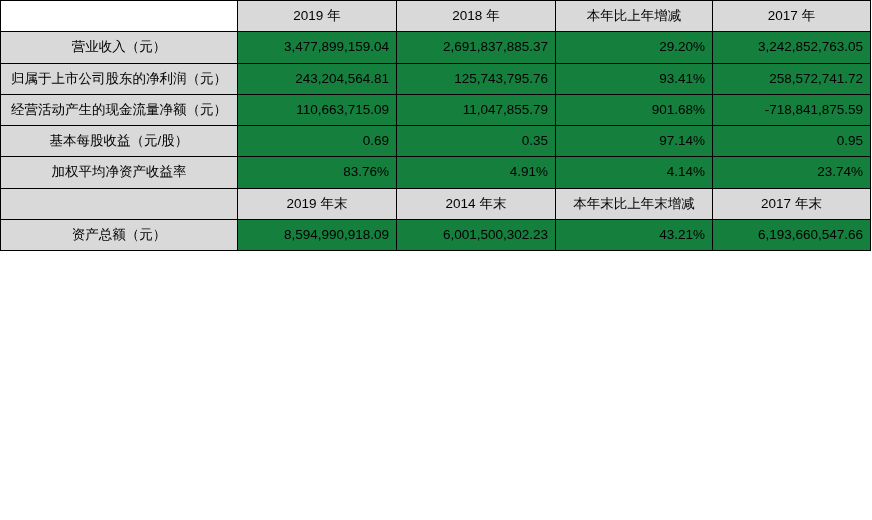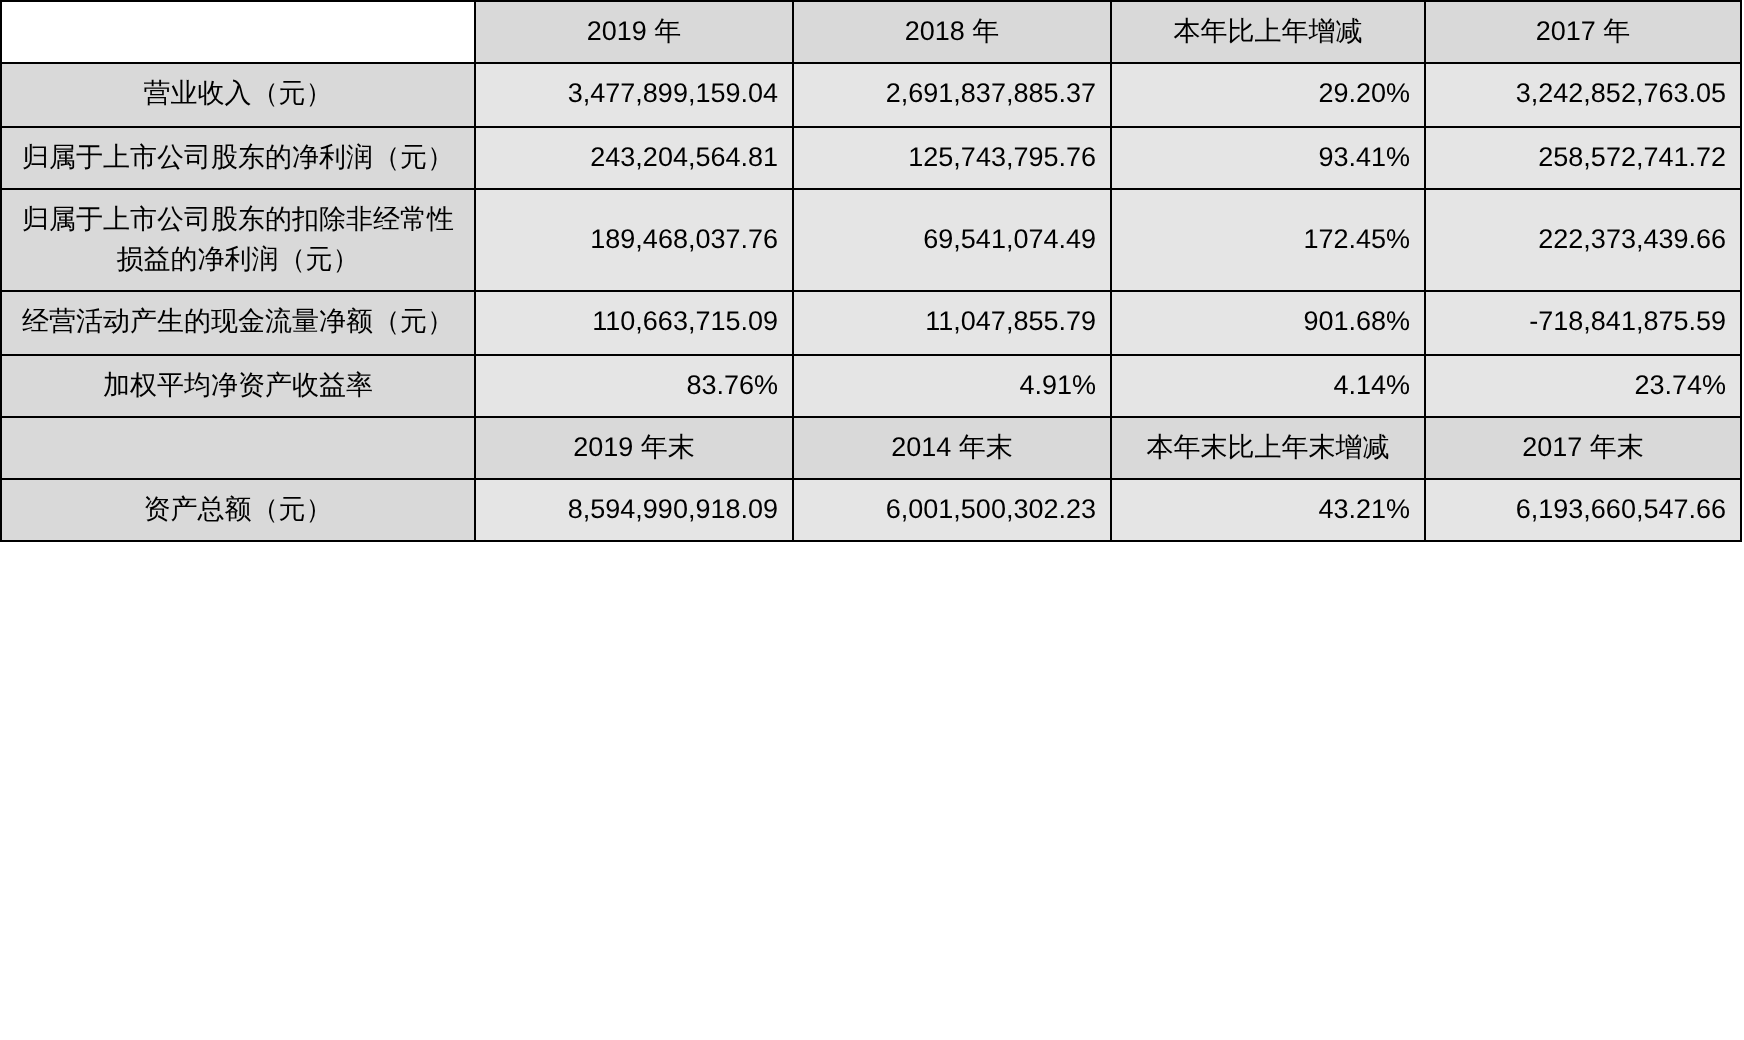--- a/index.html
+++ b/index.html
@@ -34,21 +34,21 @@
     padding: 5px 7px;
     vertical-align: middle;
     box-sizing: border-box;
   }
   td.label {
     text-align: center;
     background: #d9d9d9;
   }
   td.num {
     text-align: right;
-    background: #e5e5e5;
+    background: #15803d;
   }
   td.hdr {
     text-align: center;
     background: #d9d9d9;
     font-weight: normal;
   }
   td.hdr-blank {
     background: #ffffff;
     border-left: 1px solid #ffffff;
     border-top: 1px solid #ffffff;
@@ -89,36 +89,36 @@
       </tr>
 
       <tr>
         <td class="label">归属于上市公司股东的净利润（元）</td>
         <td class="num">243,204,564.81</td>
         <td class="num">125,743,795.76</td>
         <td class="num">93.41%</td>
         <td class="num">258,572,741.72</td>
       </tr>
 
-      <tr>
-        <td class="label">归属于上市公司股东的扣除非经常性损益的净利润（元）</td>
-        <td class="num">189,468,037.76</td>
-        <td class="num">69,541,074.49</td>
-        <td class="num">172.45%</td>
-        <td class="num">222,373,439.66</td>
-      </tr>
 
       <tr>
         <td class="label">经营活动产生的现金流量净额（元）</td>
         <td class="num">110,663,715.09</td>
         <td class="num">11,047,855.79</td>
         <td class="num">901.68%</td>
         <td class="num">-718,841,875.59</td>
       </tr>
 
+      <tr>
+        <td class="label">基本每股收益（元/股）</td>
+        <td class="num">0.69</td>
+        <td class="num">0.35</td>
+        <td class="num">97.14%</td>
+        <td class="num">0.95</td>
+      </tr>
 
 
       <tr>
         <td class="label">加权平均净资产收益率</td>
         <td class="num">83.76%</td>
         <td class="num">4.91%</td>
         <td class="num">4.14%</td>
         <td class="num">23.74%</td>
       </tr>
 

